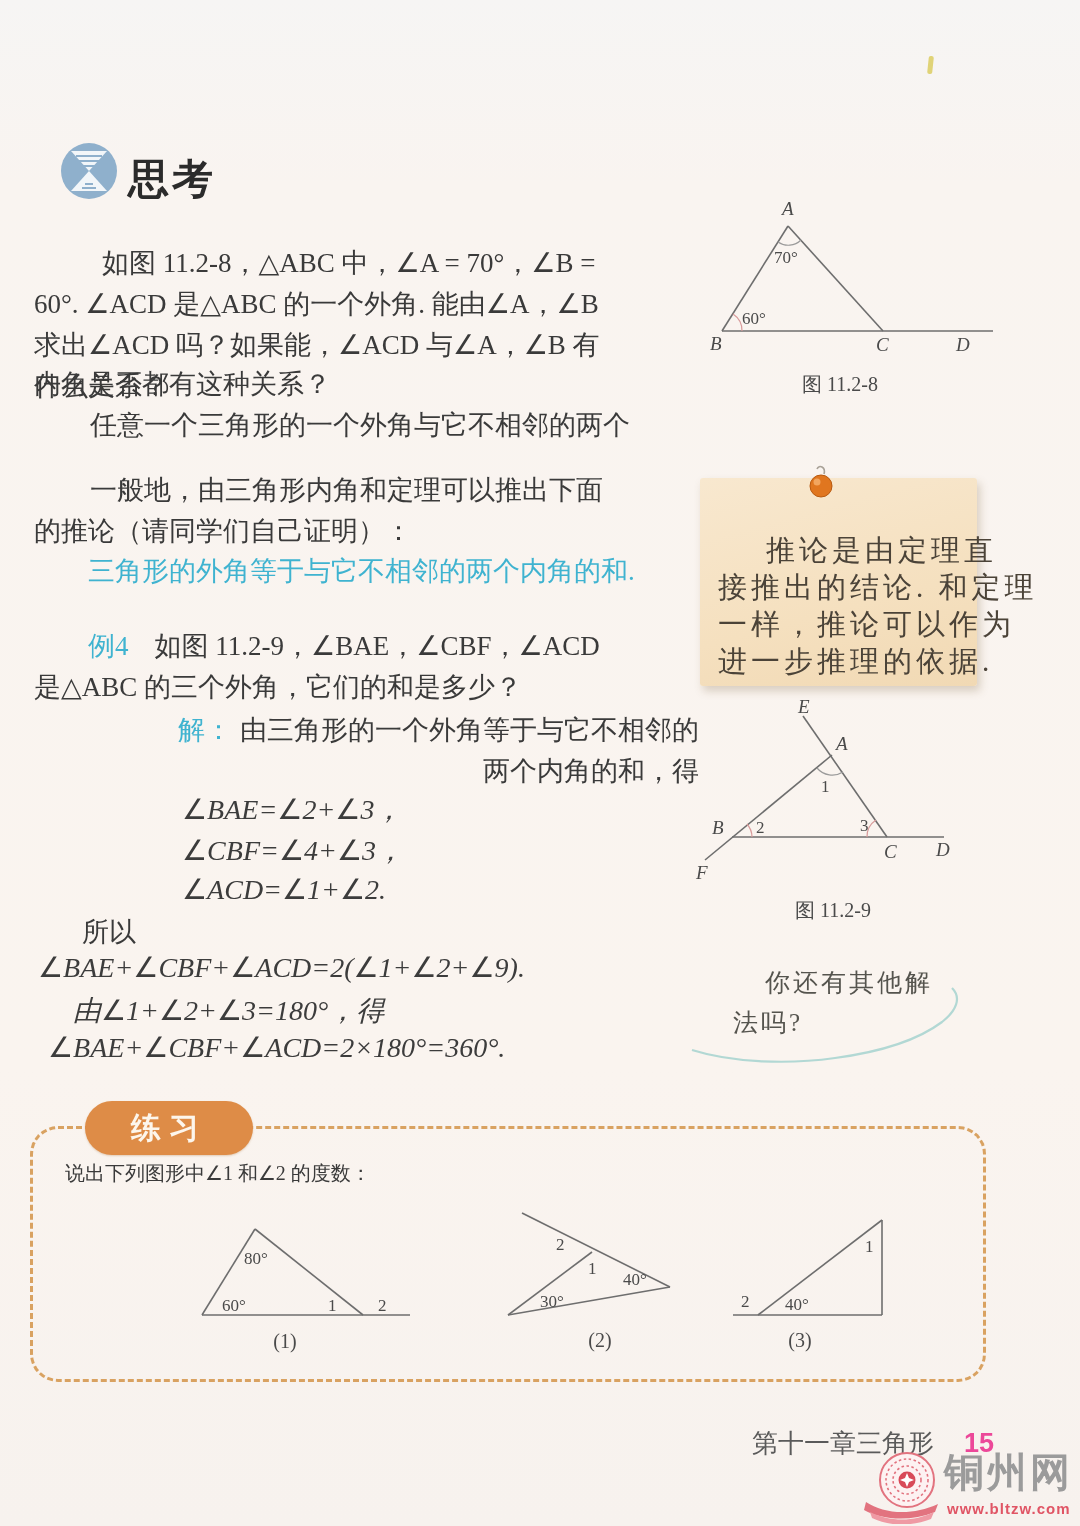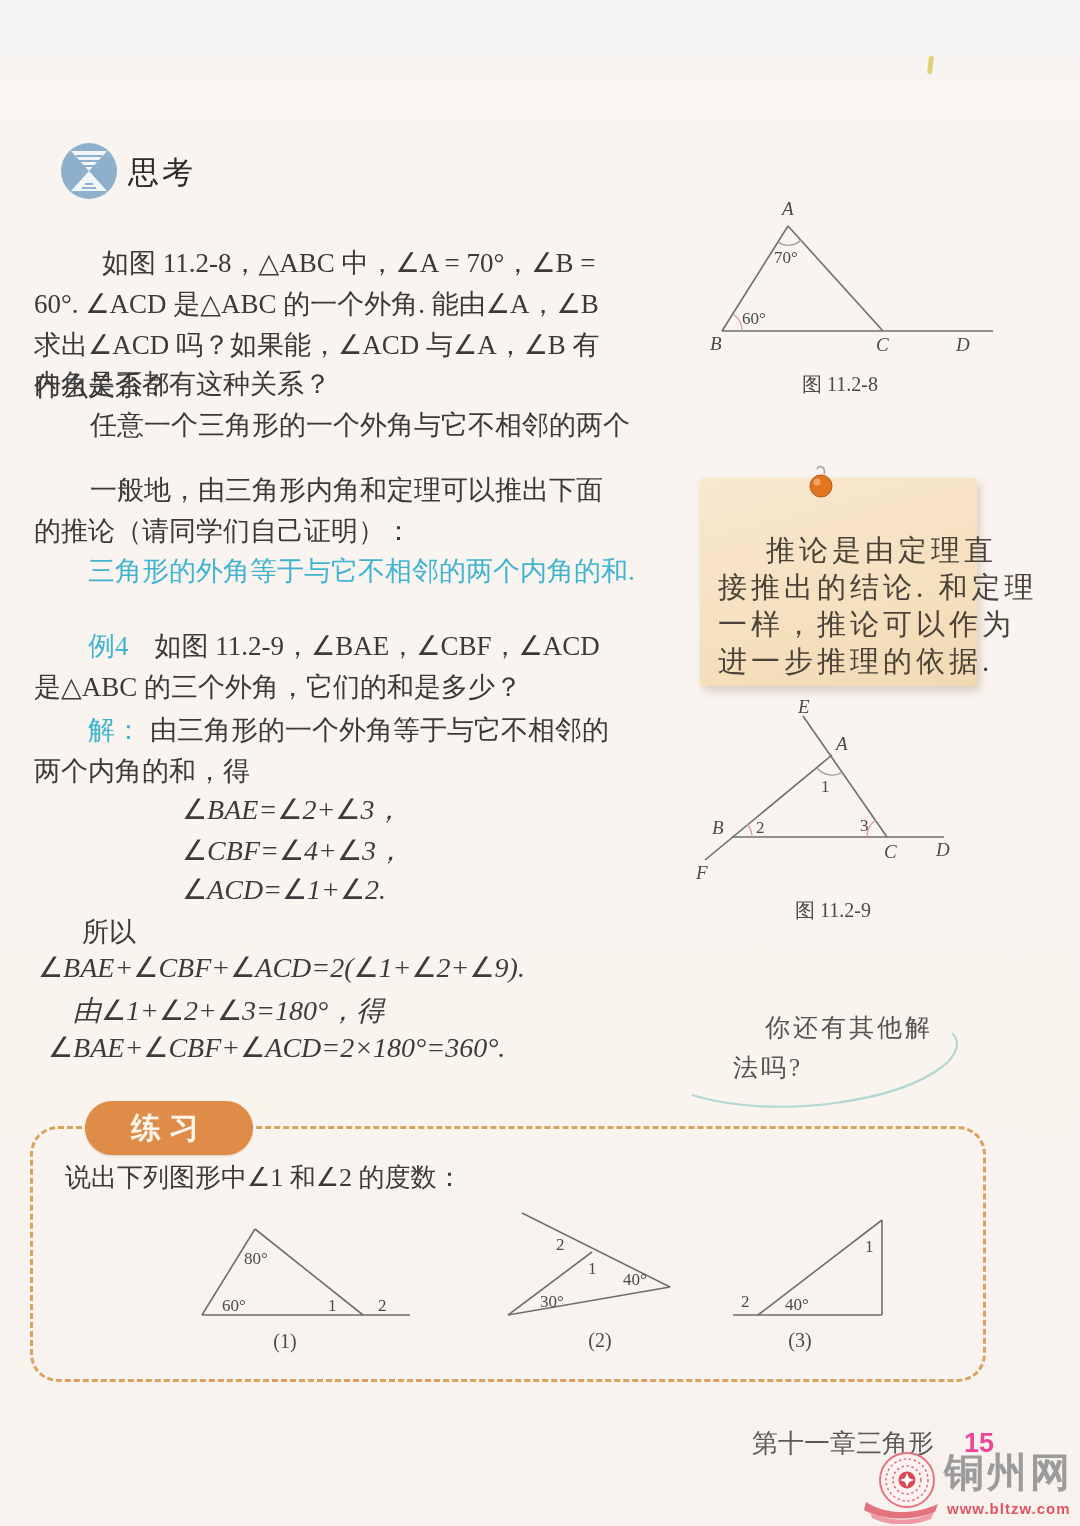--- a/index.html
+++ b/index.html
@@ -7,21 +7,21 @@
     width:1080px;height:1526px;position:relative;overflow:hidden;
     background:linear-gradient(180deg,#f6f5f4 0%,#f9f4f0 12%,#faf4ef 70%,#f7f2ee 100%);
     font-family:"Liberation Serif","DejaVu Sans",serif;color:#3a3a3a;
   }
   .abs{position:absolute;}
   .line{white-space:nowrap;line-height:41px;font-size:27px;}
   .ind{padding-left:56px;}
   .ind2{padding-left:68px;}
   .accent{color:#3fb3d0;}
   .math{font-style:italic;font-size:28px;color:#3c3c3c;white-space:nowrap;}
-  .header-cn{font-family:"Liberation Sans","DejaVu Sans",sans-serif;font-weight:normal;font-size:31px;color:#2b2b2b;letter-spacing:3px;}
+  .header-cn{font-family:"Liberation Sans","DejaVu Sans",sans-serif;font-weight:bold;font-size:41px;color:#2b2b2b;letter-spacing:3px;}
   .fig-caption{font-size:20px;fill:#4a4a4a;}
   svg text{font-family:"Liberation Serif","DejaVu Sans",serif;fill:#4a4a4a;}
   .vlabel{font-style:italic;font-size:19px;}
   .alabel{font-size:17px;}
   .note{
     left:700px;top:478px;width:277px;height:208px;
     background:linear-gradient(165deg,#f8e8cf 0%,#f5e0bf 60%,#f1d9b4 100%);
     border-radius:3px;box-shadow:3px 5px 8px rgba(120,90,50,.25);
   }
   .note-line{white-space:nowrap;font-size:29px;line-height:37px;color:#4b4338;letter-spacing:4px;}
@@ -30,21 +30,21 @@
     left:30px;top:1126px;width:950px;height:250px;
     border:3px dashed #d9a261;border-radius:28px;background:transparent;
   }
   .badge{
     left:85px;top:1101px;width:168px;height:54px;background:#de8c47;border-radius:28px;
     display:flex;align-items:center;justify-content:center;
     color:#fdf6ec;font-weight:bold;font-size:30px;letter-spacing:8px;
     font-family:"Liberation Sans","DejaVu Sans",sans-serif;
     box-shadow:0 1px 2px rgba(160,90,20,.25);
   }
-  .instruction{font-size:26px;white-space:nowrap;color:#3a3a3a;}
+  .instruction{font-size:20px;white-space:nowrap;color:#3a3a3a;}
   .footer{font-size:26px;color:#5a5a5a;white-space:nowrap;font-family:"Liberation Sans","DejaVu Sans",sans-serif;}
   .footer .pagenum{font-weight:bold;color:#ec4899;font-size:27px;}
   .wm-name{font-family:"Liberation Sans","DejaVu Sans",sans-serif;font-weight:bold;font-size:40px;color:#9b9b9b;letter-spacing:3px;line-height:1;}
   .wm-url{font-family:"Liberation Sans","DejaVu Sans",sans-serif;font-weight:bold;font-size:15px;color:#e05565;letter-spacing:1px;}
   .yellow-tick{left:928px;top:56px;width:5px;height:18px;background:#d9ca58;transform:rotate(6deg);border-radius:2px;opacity:.8;}
 </style>
 </head>
 <body>
 
 <div class="abs yellow-tick"></div>
@@ -98,21 +98,21 @@
 
 <div class="abs line accent" style="left:88px;top:551px;">三角形的外角等于与它不相邻的两个内角的和.</div>
 
 <div class="abs" style="left:34px;top:626px;width:665px;">
   <div class="line">
     <span class="accent" style="padding-left:54px;margin-right:26px;">例4</span><span>如图 11.2-9，∠BAE，∠CBF，∠ACD</span>
   </div>
   <div class="line">是△ABC 的三个外角，它们的和是多少？</div>
 </div>
 
-<div class="abs" style="left:34px;top:710px;width:665px;">
+<div class="abs" style="left:34px;top:710px;width:665px;text-align:right;">
   <div class="line">
     <span class="accent" style="padding-left:54px;margin-right:8px;">解：</span><span>由三角形的一个外角等于与它不相邻的</span>
   </div>
   <div class="line">两个内角的和，得</div>
 </div>
 
 <div class="abs math" style="left:182px;top:791px;">∠BAE=∠2+∠3，</div>
 <div class="abs math" style="left:182px;top:832px;">∠CBF=∠4+∠3，</div>
 <div class="abs math" style="left:182px;top:873px;">∠ACD=∠1+∠2.</div>
 <div class="abs line" style="left:82px;top:912px;">所以</div>
@@ -152,21 +152,21 @@
     <text x="22" y="141" class="vlabel">B</text>
     <text x="66" y="140" class="alabel">2</text>
     <text x="170" y="138" class="alabel">3</text>
     <text x="194" y="165" class="vlabel">C</text>
     <text x="246" y="163" class="vlabel">D</text>
     <text x="6" y="186" class="vlabel">F</text>
     <text x="143" y="224" text-anchor="middle" class="fig-caption">图 11.2-9</text>
   </svg>
 </div>
 
-<div class="abs" style="left:690px;top:1005px;width:300px;height:120px;">
+<div class="abs" style="left:690px;top:960px;width:300px;height:120px;">
   <div class="abs bubble-line" style="left:75px;top:6px;">你还有其他解</div>
   <div class="abs bubble-line" style="left:43px;top:46px;">法吗?</div>
   <svg class="abs" style="left:0;top:20px;" width="300" height="100" viewBox="0 0 300 100">
     <path d="M 2,70 C 40,82 95,85 145,78 C 190,72 228,60 252,42 C 266,31 272,18 262,8" stroke="#b2d8d4" stroke-width="2.2" fill="none"></path>
   </svg>
 </div>
 
 <div class="abs practice-box"></div>
 <div class="abs badge">练习</div>
 <div class="abs instruction" style="left:65px;top:1160px;">说出下列图形中∠1 和∠2 的度数：</div>

